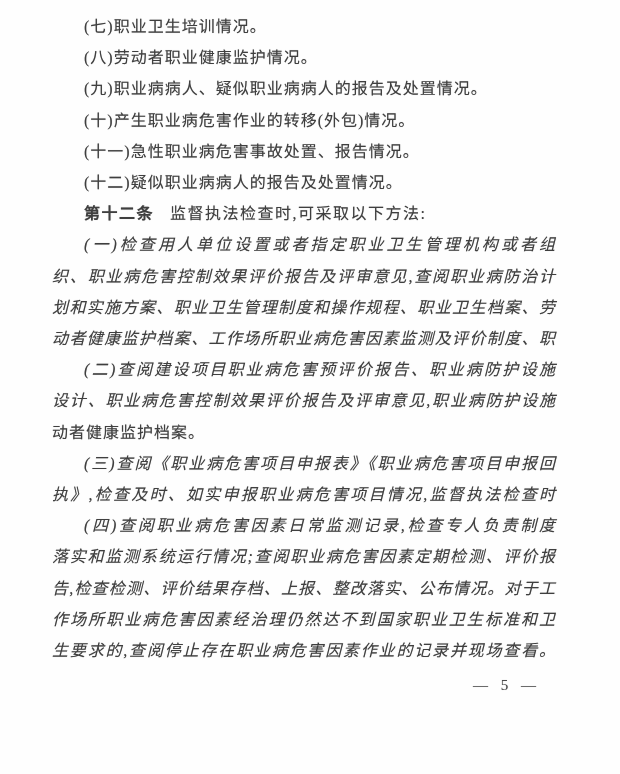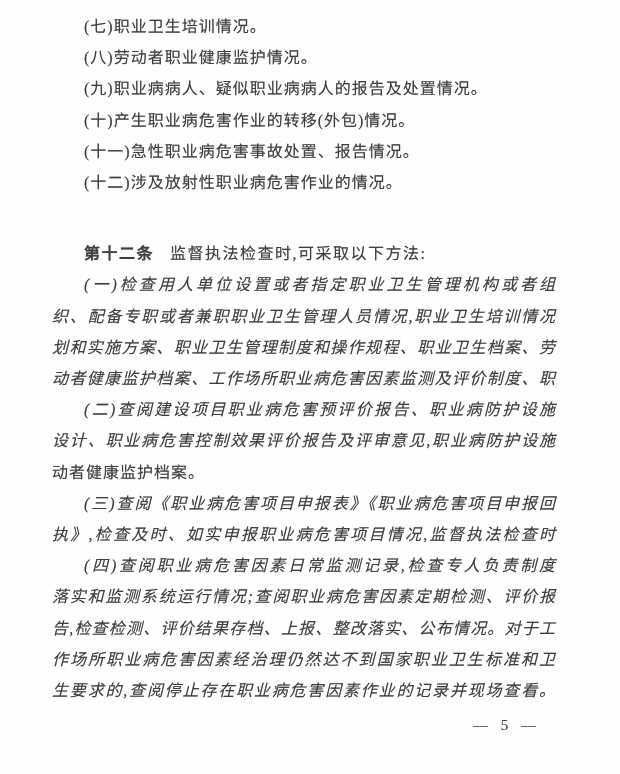--- a/index.html
+++ b/index.html
@@ -38,21 +38,20 @@
     text-indent: 32px;
   }
   .line.fill {
     letter-spacing: 0;
     text-align: justify;
     text-align-last: justify;
     font-style: italic;
   }
   .line.article {
     letter-spacing: 1.5px;
-    margin-top: 40px;
   }
   .bold-term {
     font-family: "Liberation Sans", sans-serif;
     font-weight: 700;
     letter-spacing: 1.5px;
     margin-right: 16px;
   }
   .footer-line {
     margin-top: 4px;
     text-align: right;
@@ -68,24 +67,24 @@
 <body>
 
 <div class="page">
   <div class="text-block">
 
   <div class="line indent">(七)职业卫生培训情况。</div>
       <div class="line indent">(八)劳动者职业健康监护情况。</div>
       <div class="line indent">(九)职业病病人、疑似职业病病人的报告及处置情况。</div>
       <div class="line indent">(十)产生职业病危害作业的转移(外包)情况。</div>
       <div class="line indent">(十一)急性职业病危害事故处置、报告情况。</div>
-      <div class="line indent">(十二)涉及放射性职业病危害作业的情况。</div>
+      <div class="line indent">(十二)疑似职业病病人的报告及处置情况。</div>
       <div class="line indent article"><span class="bold-term">第十二条</span>监督执法检查时,可采取以下方法:</div>
       <div class="line indent fill">(一)检查用人单位设置或者指定职业卫生管理机构或者组</div>
-      <div class="line fill">织、配备专职或者兼职职业卫生管理人员情况,职业卫生培训情况</div>
+      <div class="line fill">织、职业病危害控制效果评价报告及评审意见,查阅职业病防治计</div>
       <div class="line fill">划和实施方案、职业卫生管理制度和操作规程、职业卫生档案、劳</div>
       <div class="line fill">动者健康监护档案、工作场所职业病危害因素监测及评价制度、职</div>
       <div class="line indent fill">(二)查阅建设项目职业病危害预评价报告、职业病防护设施</div>
       <div class="line fill">设计、职业病危害控制效果评价报告及评审意见,职业病防护设施</div>
       <div class="line">动者健康监护档案。</div>
       <div class="line indent fill">(三)查阅《职业病危害项目申报表》《职业病危害项目申报回</div>
       <div class="line fill">执》,检查及时、如实申报职业病危害项目情况,监督执法检查时</div>
       <div class="line indent fill">(四)查阅职业病危害因素日常监测记录,检查专人负责制度</div>
       <div class="line fill">落实和监测系统运行情况;查阅职业病危害因素定期检测、评价报</div>
       <div class="line fill">告,检查检测、评价结果存档、上报、整改落实、公布情况。对于工</div>

